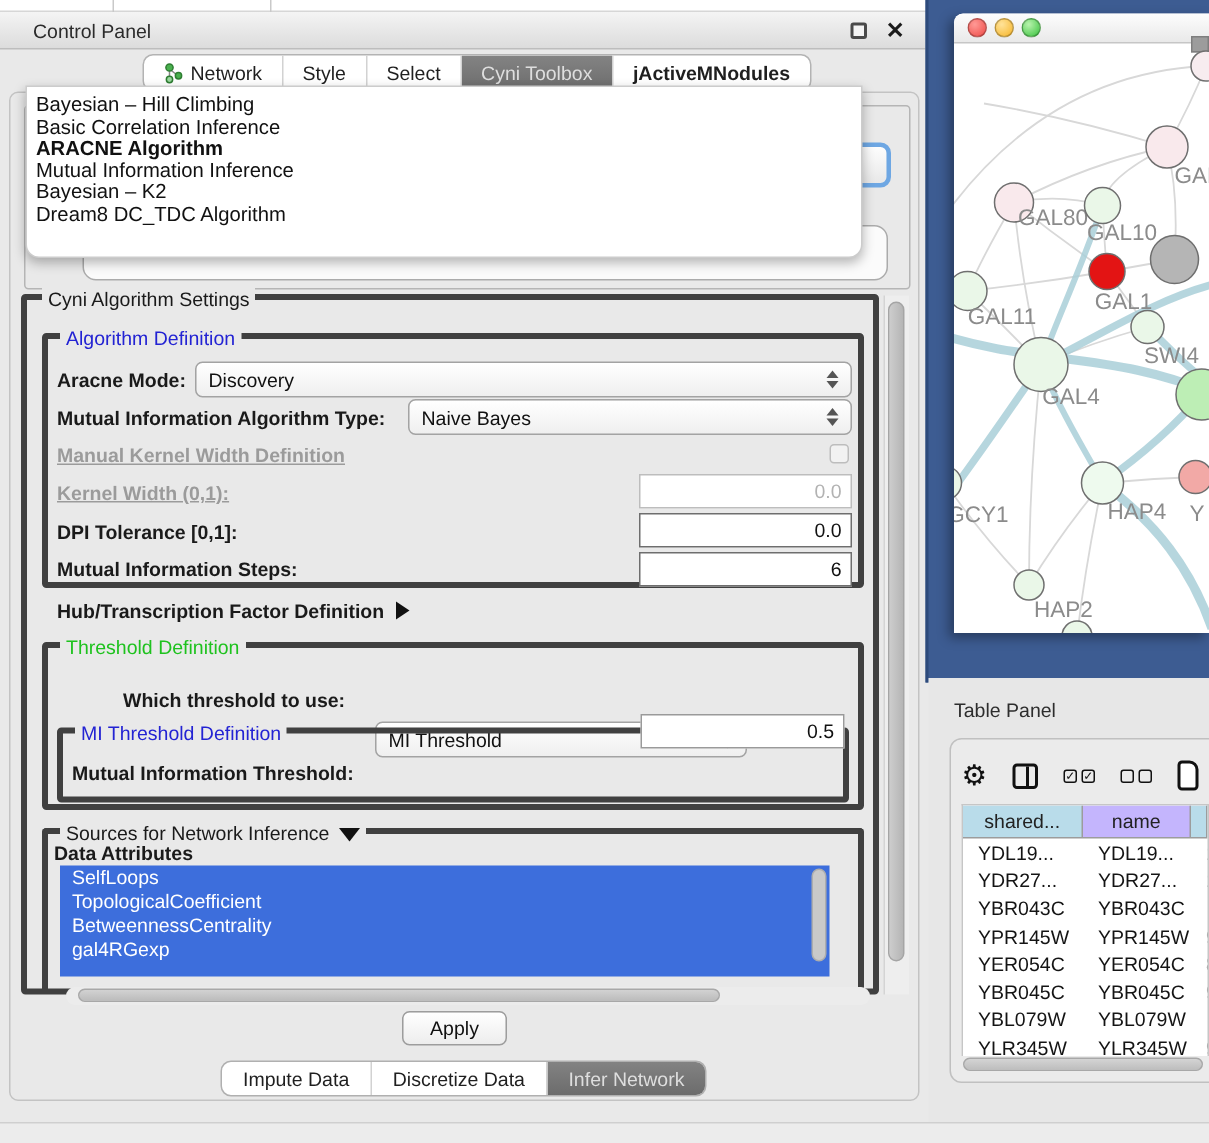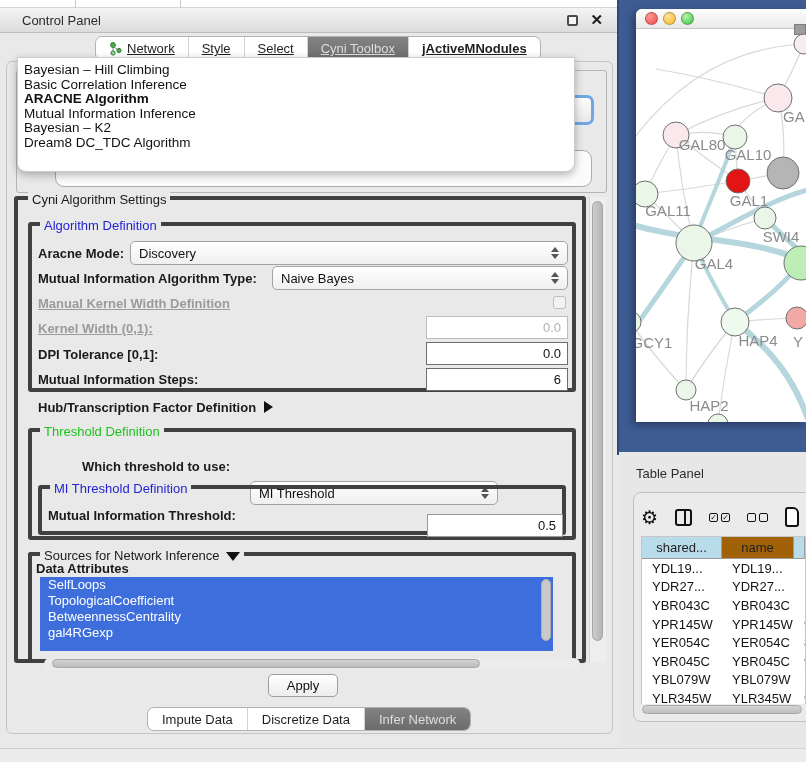--- a/index.html
+++ b/index.html
@@ -15,21 +15,21 @@
     background:linear-gradient(#f4f4f4,#dcdcdc); border-bottom:1px solid #bdbdbd;
     display:flex; align-items:center; }
   .cp-title { margin-left:22px; color:#2b2b2b; }
   .cp-header .spacer { flex:1; }
   .float-ic { width:11px; height:11px; border:2px solid #4a4a4a; border-radius:2px; margin-right:12px; background:#f4f4f4; }
   .close-ic { font-weight:bold; font-size:15px; color:#1a1a1a; margin-right:14px; cursor:default; }
 
   
   .tab-bar { left:95px; top:36px; height:25px; display:flex; align-items:stretch;
     background:#ffffff; border:1px solid #b3b3b3; border-radius:7px; overflow:hidden; }
-  .tab { display:flex; align-items:center; padding:0 13px; color:#1f1f1f; font-weight:500; position:relative;text-decoration:underline; }
+  .tab { display:flex; align-items:center; padding:0 13px; color:#1f1f1f; font-weight:500; position:relative; }
   .tab + .tab { border-left:1px solid #d2d2d2; }
   .tab.sel { background:linear-gradient(#838383,#6d6d6d); color:#dedede; }
   .tab.bold { font-weight:700; }
   .tab svg { margin-right:5px; }
 
   
   .main-panel { left:6px; top:61px; width:607px; height:673px; border:1px solid #c3c3c3;
     border-radius:6px; background:#e9e9e9; }
 
   
@@ -115,21 +115,21 @@
   .ic-split { width:17px; height:17px; border:2px solid #111; border-radius:3px; position:relative; }
   .ic-split i { position:absolute; left:50%; top:0; width:2px; height:100%; background:#111; }
   .ic-cbpair { display:flex; gap:3px; }
   .ic-cbpair b { width:9px; height:9px; border:1.5px solid #111; border-radius:2px; font-weight:400;
     font-size:8px; line-height:8px; text-align:center; color:#111; }
   .ic-doc { width:14px; height:20px; border:2px solid #111; border-radius:3px 6px 3px 3px; background:#fff; }
   .tp-table { left:641px; top:536px; width:165px; height:168px; background:#ffffff; overflow:hidden;
     border:1px solid #c6c6c6; border-bottom:none; }
   .tp-hrow { display:flex; height:22px; border-bottom:1px solid #9c9c9c; }
   .tp-hcell { border-right:1px solid #9c9c9c; display:flex; align-items:center; justify-content:center;
-    color:#222; background:#a16207; }
+    color:#222; background:#c4b5fd; }
   .tp-hcell.hl { background:#b9dcea; }
   .tp-row { display:flex; height:18.6px; align-items:center; }
   .tp-cell { padding-left:10px; white-space:nowrap; overflow:hidden; color:#141414; }
   .c0 { width:80px; } .c1 { width:72px; } .c2 { flex:1; }
   .tp-hsb { left:642px; top:705px; width:160px; height:9px; background:linear-gradient(#d4d4d4,#bebebe); border:1px solid #a8a8a8; border-radius:5px; }
 
   .bottom-strip { left:0; top:748px; width:806px; height:14px; background:#ececec; border-top:1px solid #cfcfcf; }
 </style>
 </head>
 <body>
@@ -227,21 +227,21 @@
     <span class="val">MI Threshold</span>
     <span class="spin">
         <i class="up"></i>
         <i class="dn"></i>
       </span>
   </div>
   <div class="gbox" style="left:38px; top:485px; width:528px; height:50px;">
     <span class="gleg blue" style="left:8px">MI Threshold Definition</span>
   </div>
   <span class="lbl" style="left:48px; top:508px;">Mutual Information Threshold:</span>
-  <div class="tfield" style="left:427px; top:514px; width:136px; border-color:#9a9a9a;">0.5</div>
+  <div class="tfield" style="left:427px; top:476px; width:136px; border-color:#9a9a9a;">0.5</div>
 
   <div class="gbox" style="left:28px; top:552px; width:548px; height:108px; border-bottom:none; border-radius:3px 3px 0 0;">
     <span class="gleg" style="left:8px">
       <span>Sources for Network Inference</span><span class="tri-d"></span>
     </span>
   </div>
   <span class="lbl" style="left:36px; top:561px;">Data Attributes</span>
   <div class="abs attr-list" id="attr-list">
       <div class="attr-item">SelfLoops</div>
       <div class="attr-item">TopologicalCoefficient</div>

